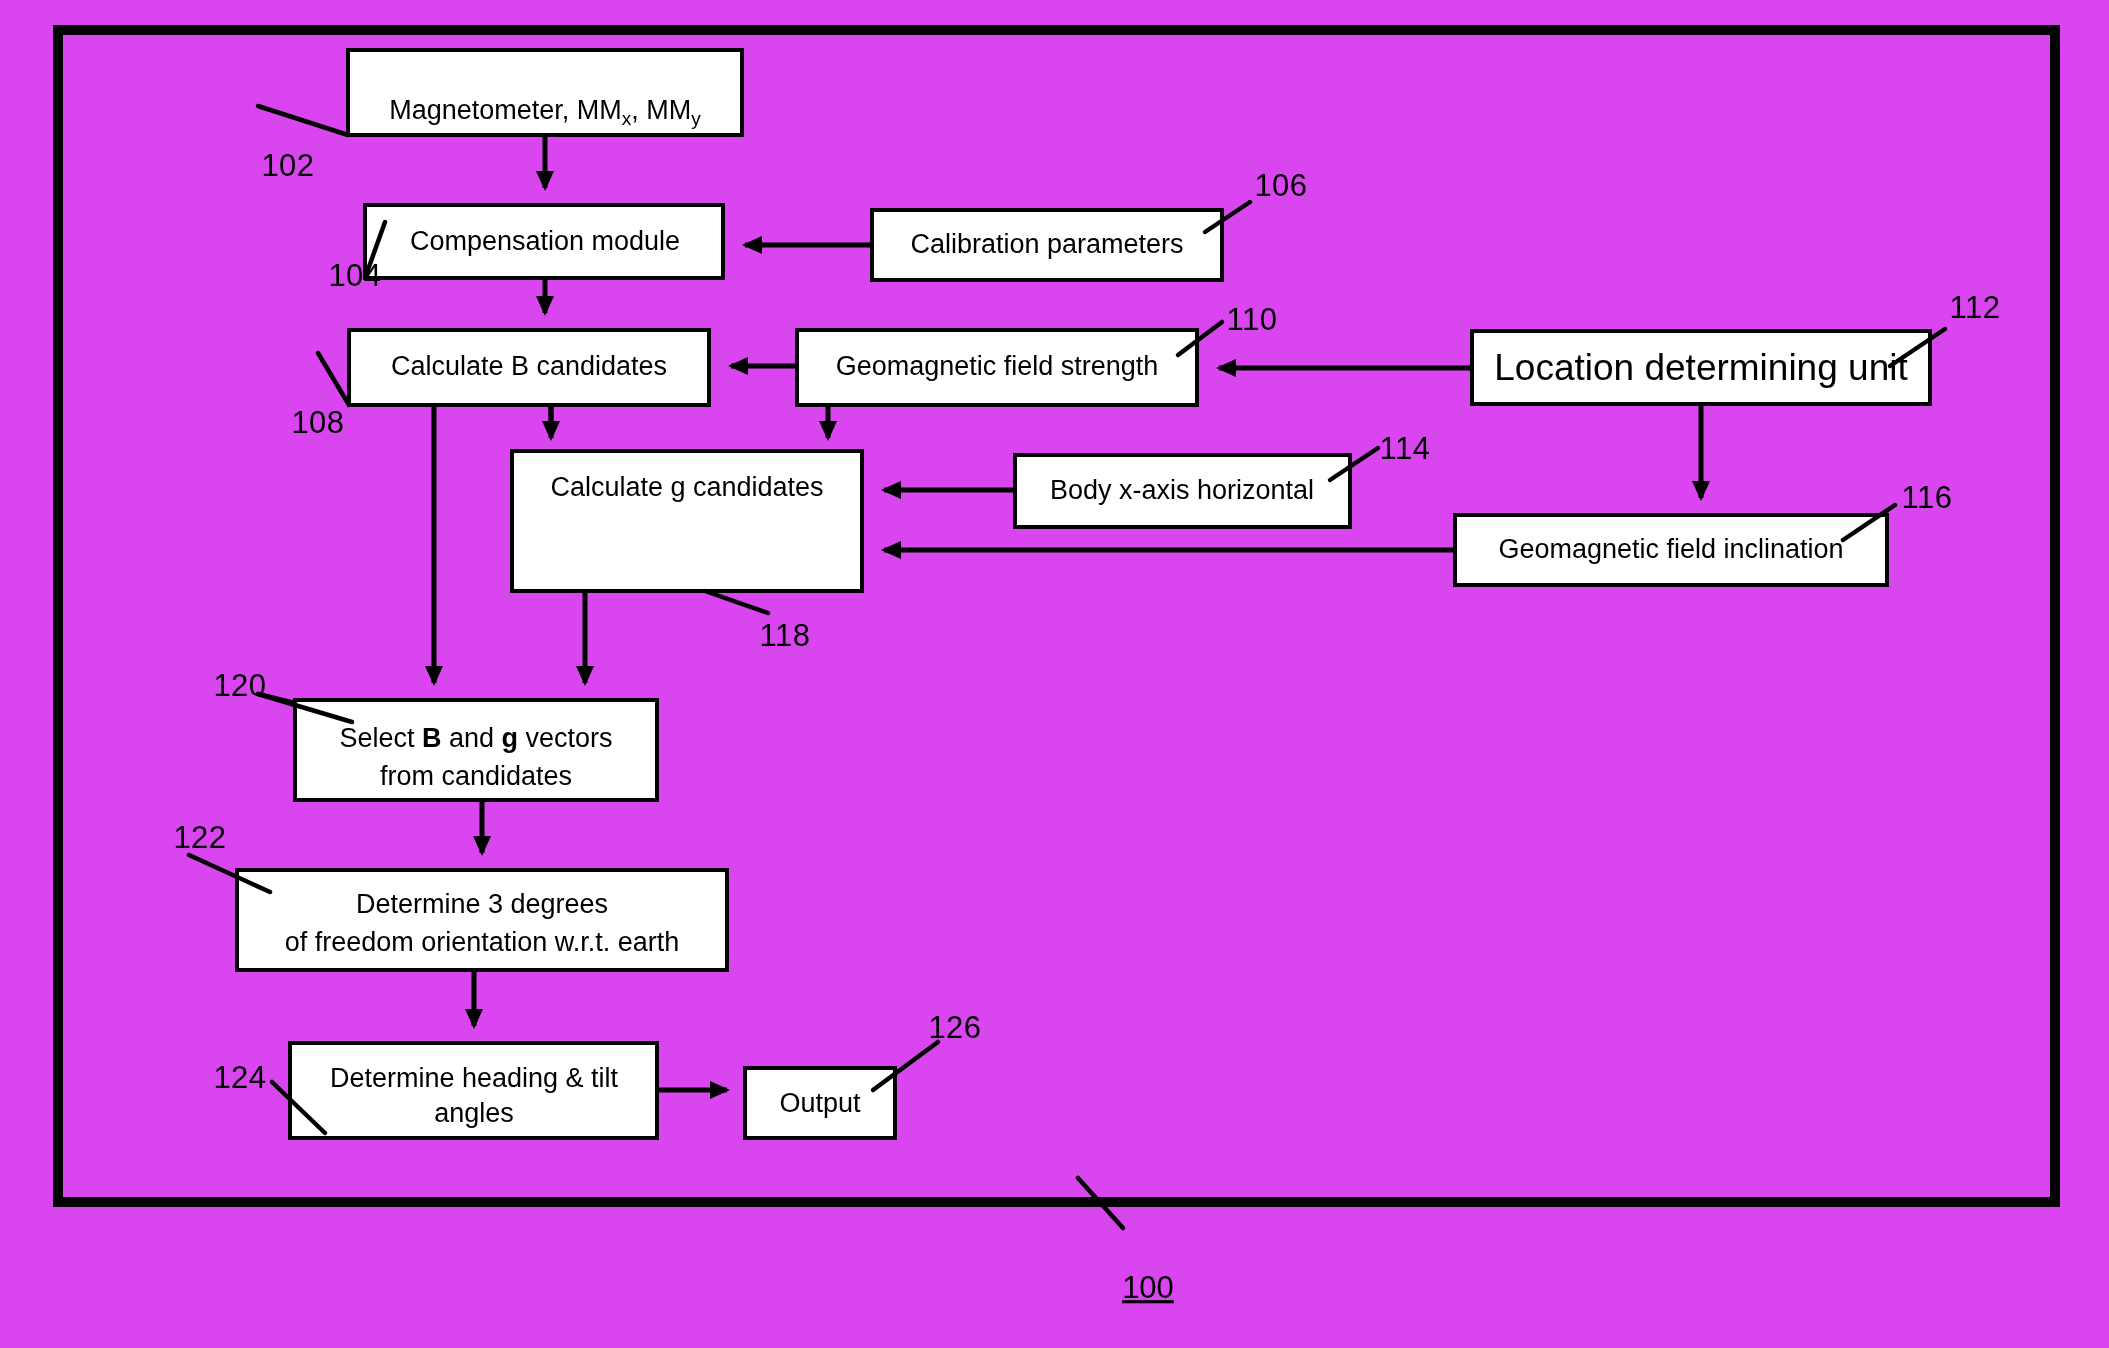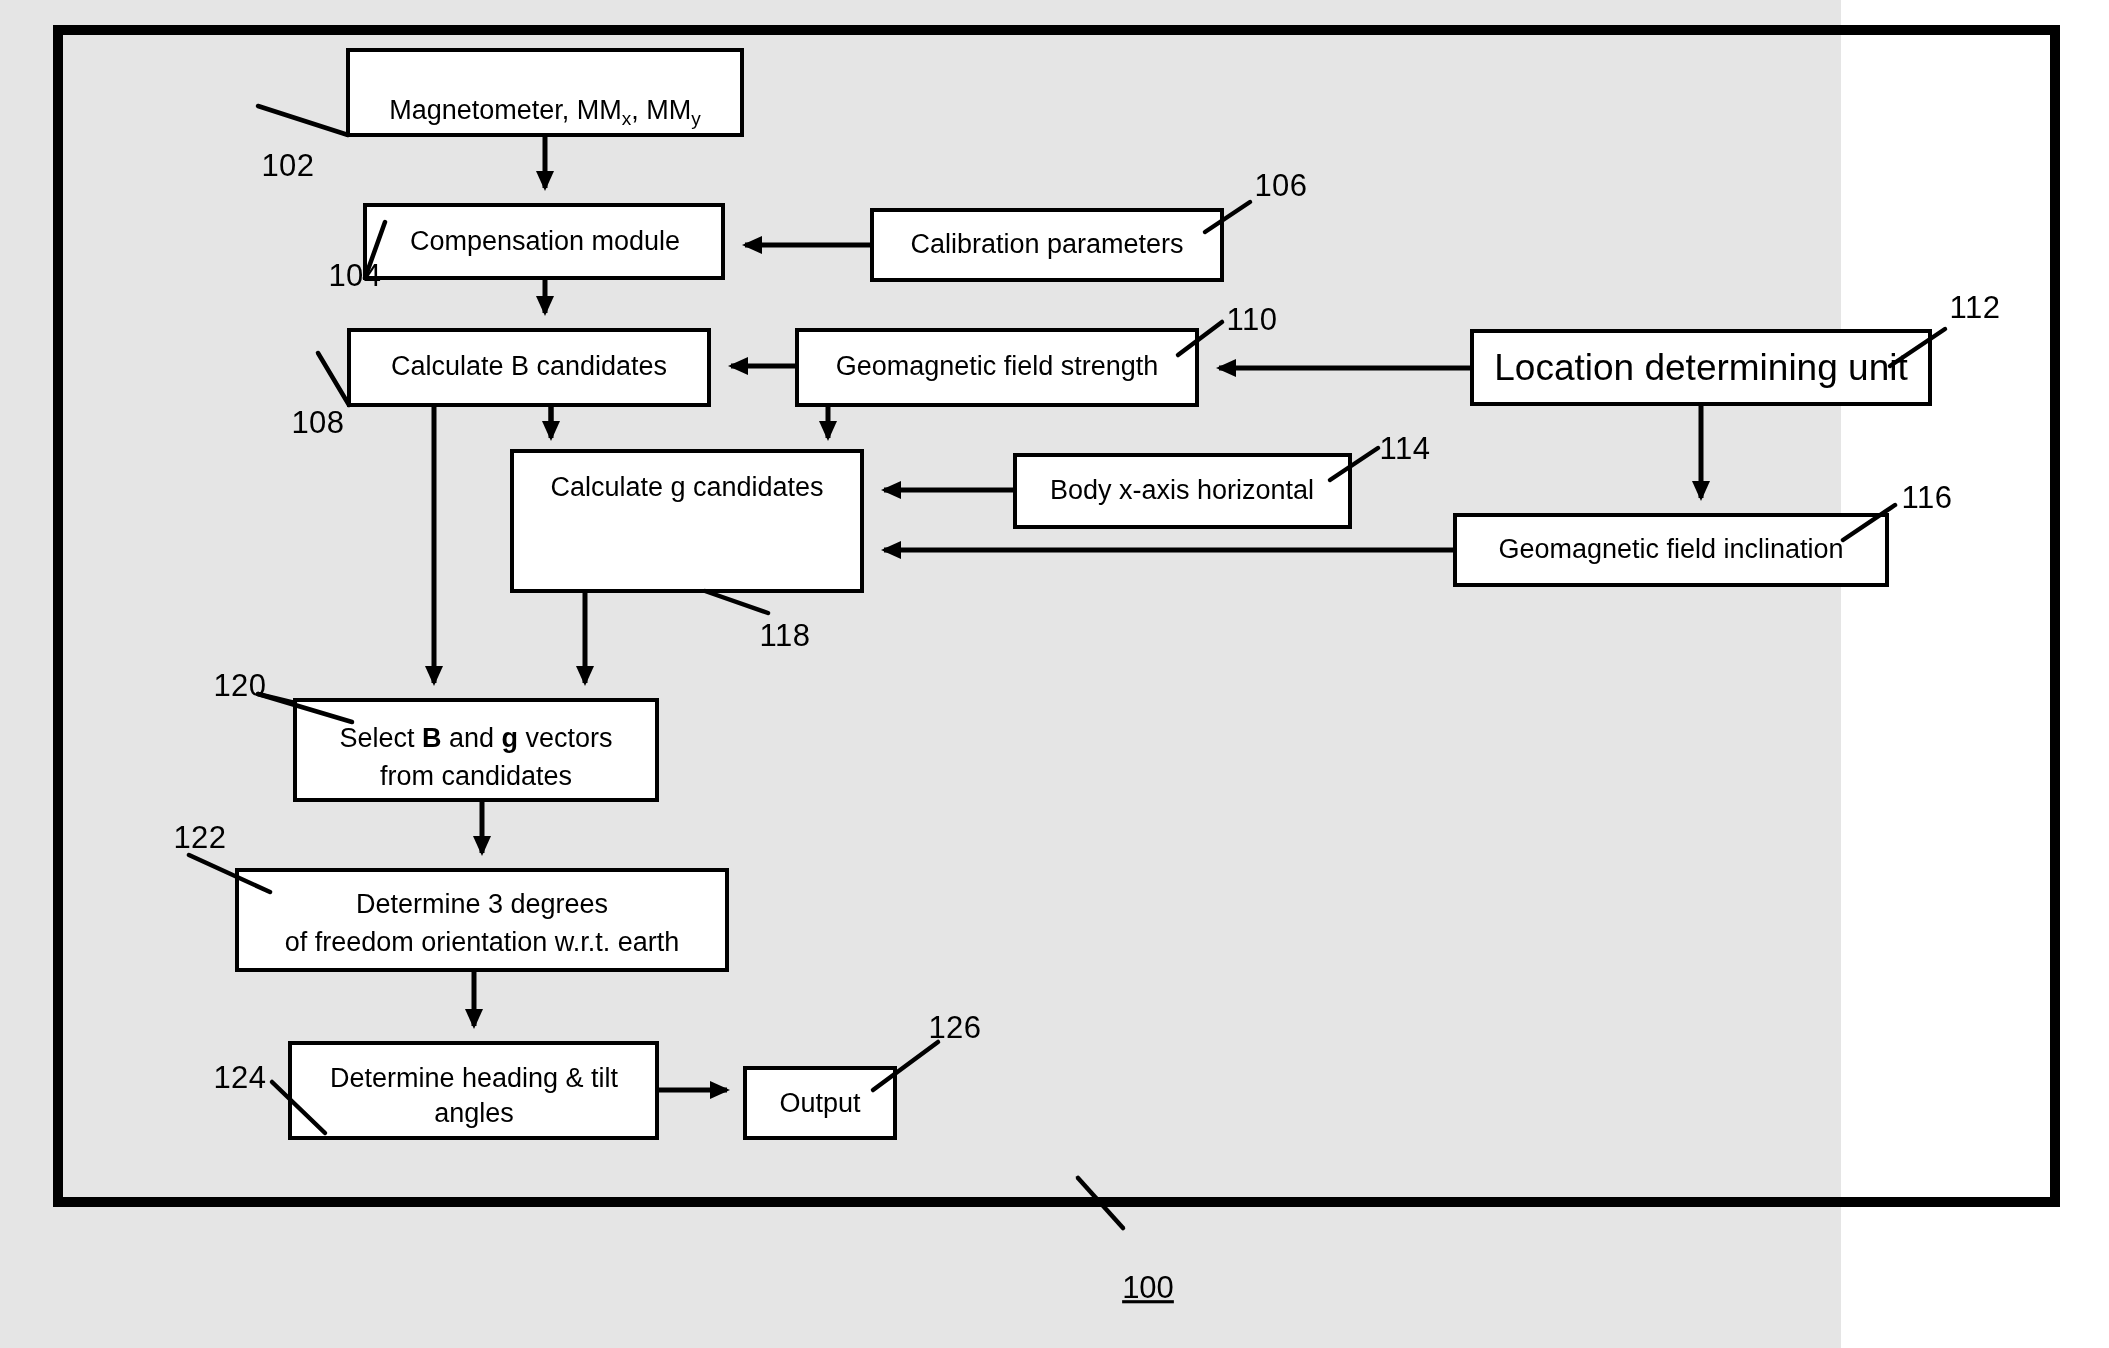--- a/index.html
+++ b/index.html
@@ -8,23 +8,23 @@
     background: #ffffff;
   }
   body {
     width: 2109px;
     height: 1348px;
     font-family: "Liberation Sans", sans-serif;
     overflow: hidden;
   }
   #figure-root {
     position: relative;
-    width: 1841px;
+    width: 2109px;
     height: 1348px;
-    background: #e5e5e5;
+    background: #d946ef;
   }
   svg#figure-svg {
     display: block;
     width: 2109px;
     height: 1348px;
   }
   .box-rect {
     fill: #ffffff;
     stroke: #000000;
     stroke-width: 4;

